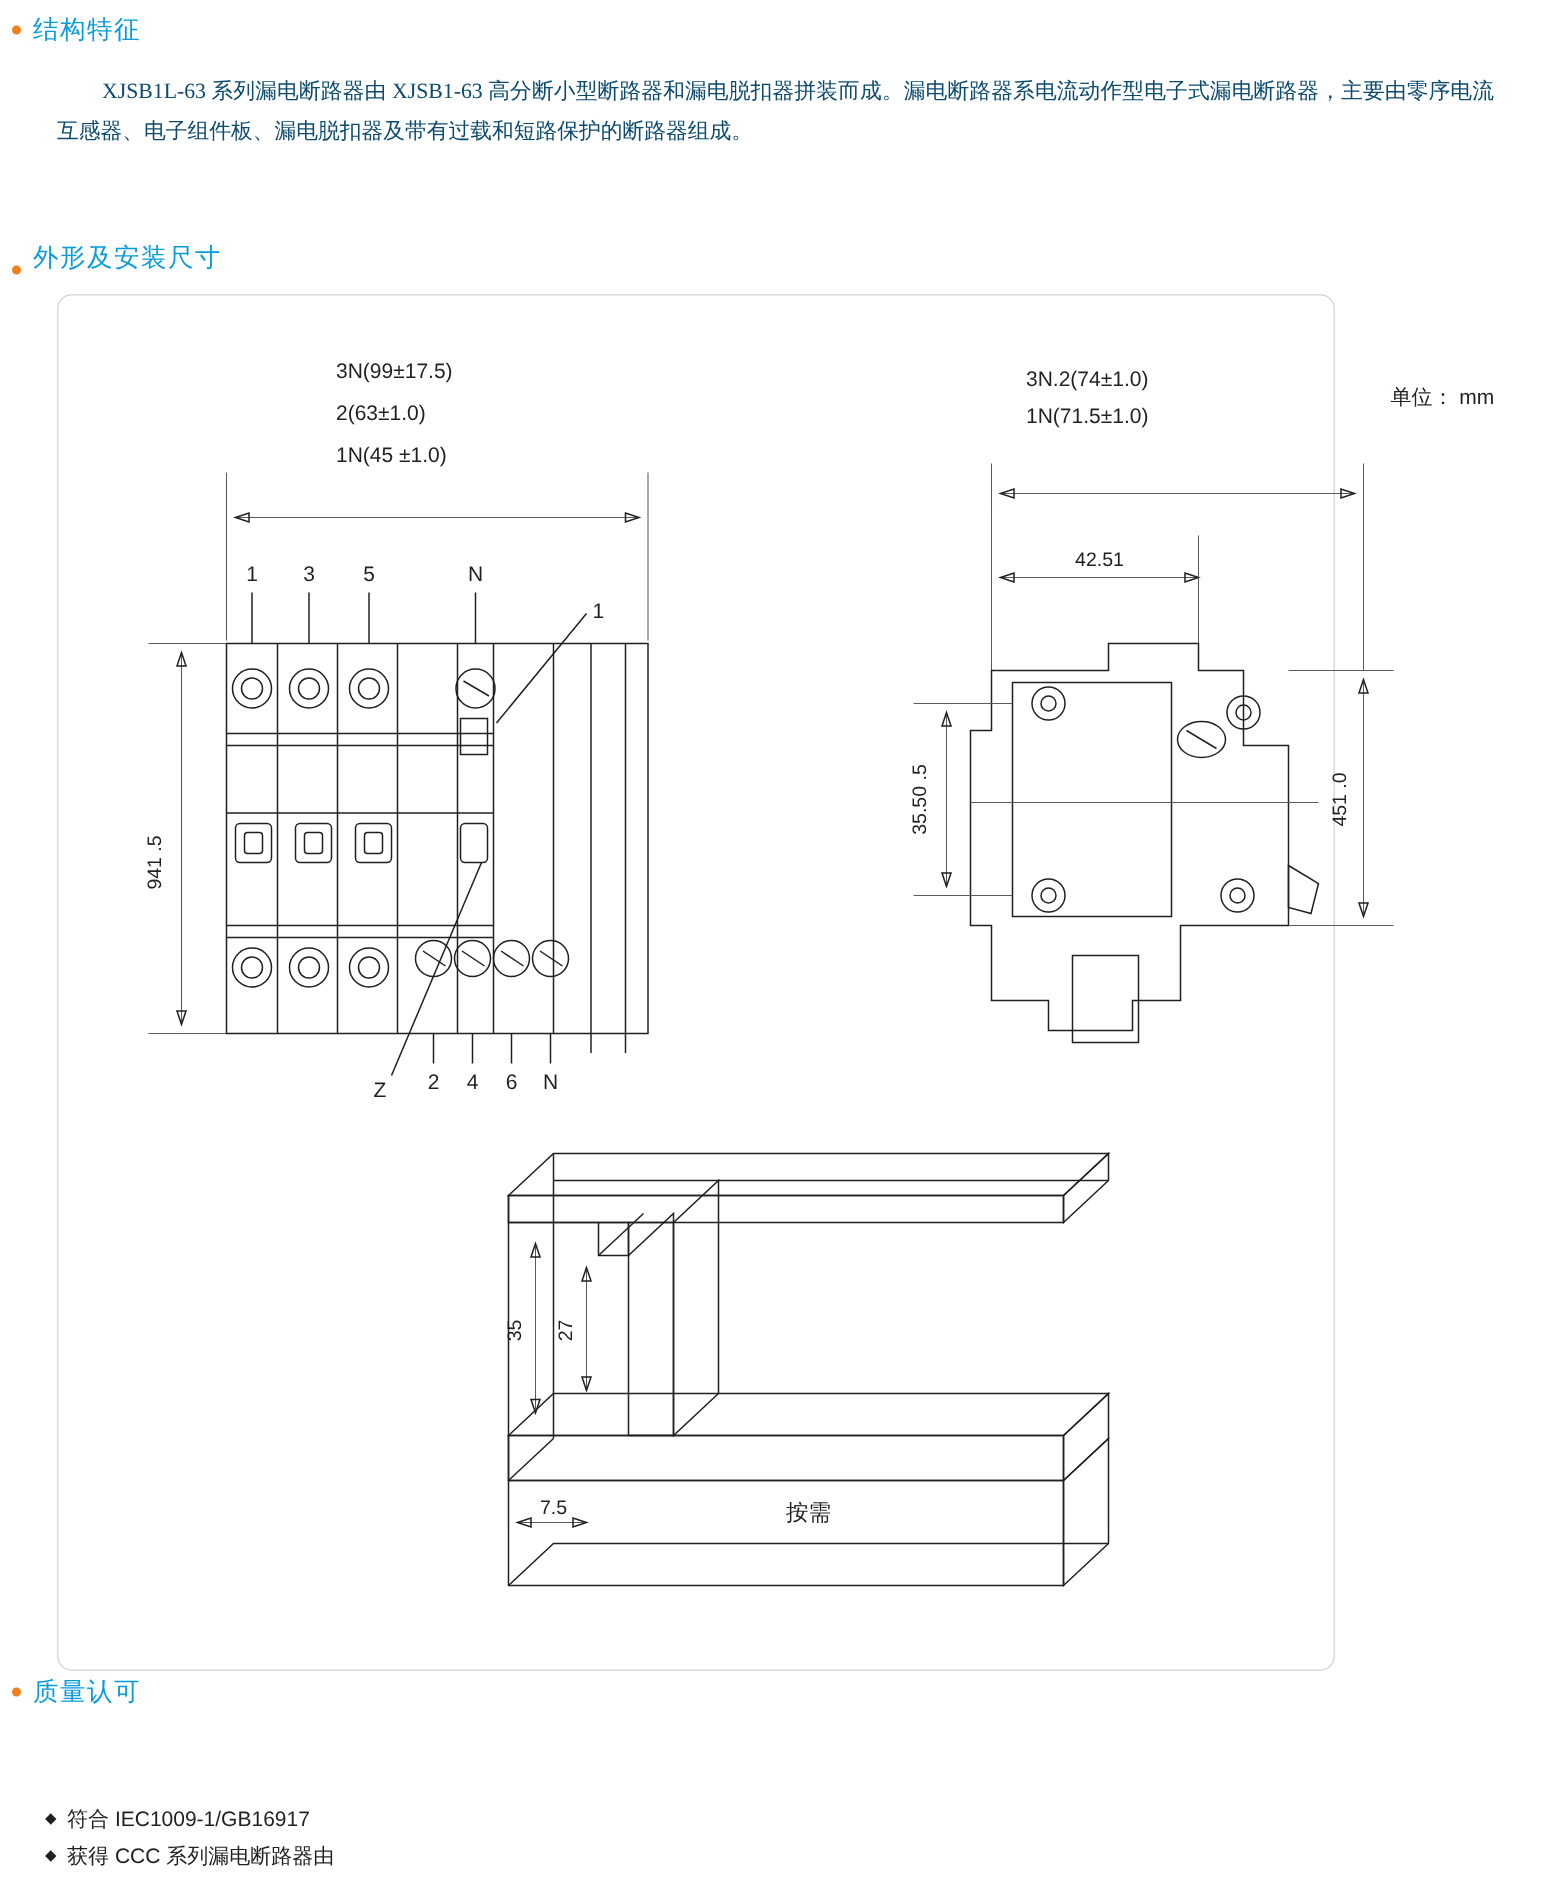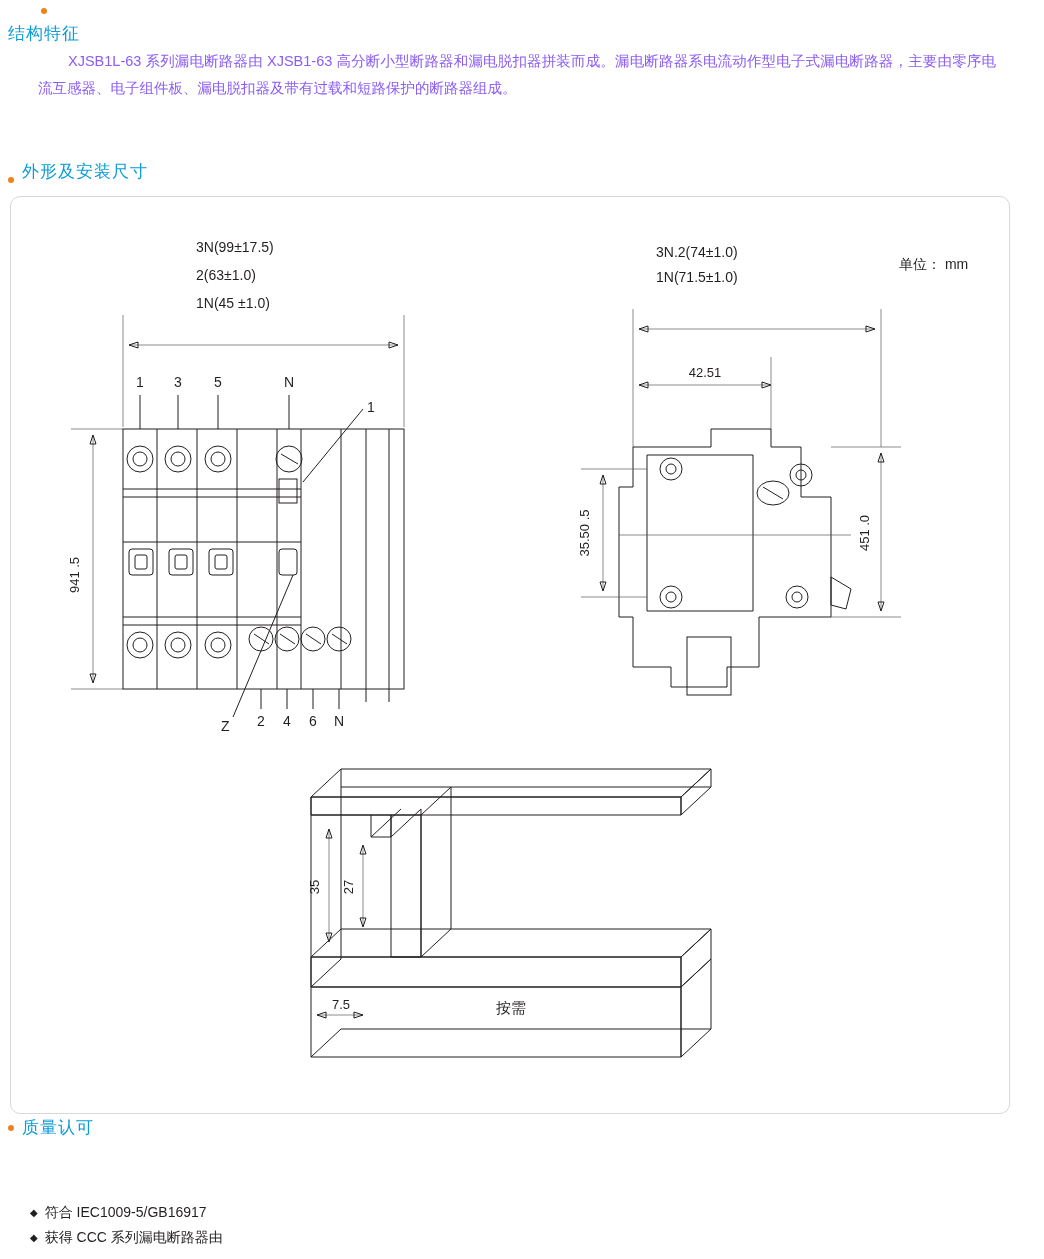--- a/index.html
+++ b/index.html
@@ -34,43 +34,44 @@
     background: #f0821e;
     display: inline-block;
     flex: 0 0 auto;
   }
   .section-title {
     color: #0a9cd8;
     font-size: 17px;
     letter-spacing: 1px;
     white-space: nowrap;
   }
-  #head-structure { left: 8px; top: 8px; flex-direction: column; }
+  #head-structure { left: 8px; top: 8px; }
   #head-dimensions { left: 8px; top: 160px; align-items: flex-end; }
   #head-quality { left: 8px; top: 1116px; }
 
   
   .para {
     position: absolute;
     left: 38px;
     top: 48px;
     width: 958px;
     font-size: 14.5px;
     line-height: 27px;
-    color: #8b5cf6;
+    color: #0c4a6e;
     text-indent: 30px;
     text-align: justify;
+    font-family: Liberation Serif, serif;
   }
 
   
   .panel {
     position: absolute;
-    left: 10px;
+    left: 38px;
     top: 196px;
-    width: 1000px;
+    width: 852px;
     height: 918px;
     border: 1px solid #d8d8d8;
     border-radius: 10px;
     background: #fff;
     box-sizing: border-box;
   }
 
   
   .quality-list {
     position: absolute;
@@ -325,21 +326,21 @@
   </div>
 
   <div class="section-head" id="head-quality">
     <span class="bullet-dot"></span>
     <span class="section-title">质量认可</span>
   </div>
 
   <div class="quality-list">
     <div class="quality-item">
       <span class="diamond">◆</span>
-      <span>符合 IEC1009-5/GB16917</span>
+      <span>符合 IEC1009-1/GB16917</span>
     </div>
     <div class="quality-item">
       <span class="diamond">◆</span>
       <span>获得 CCC 系列漏电断路器由</span>
     </div>
   </div>
 
 </div>
 
 </body></html>

